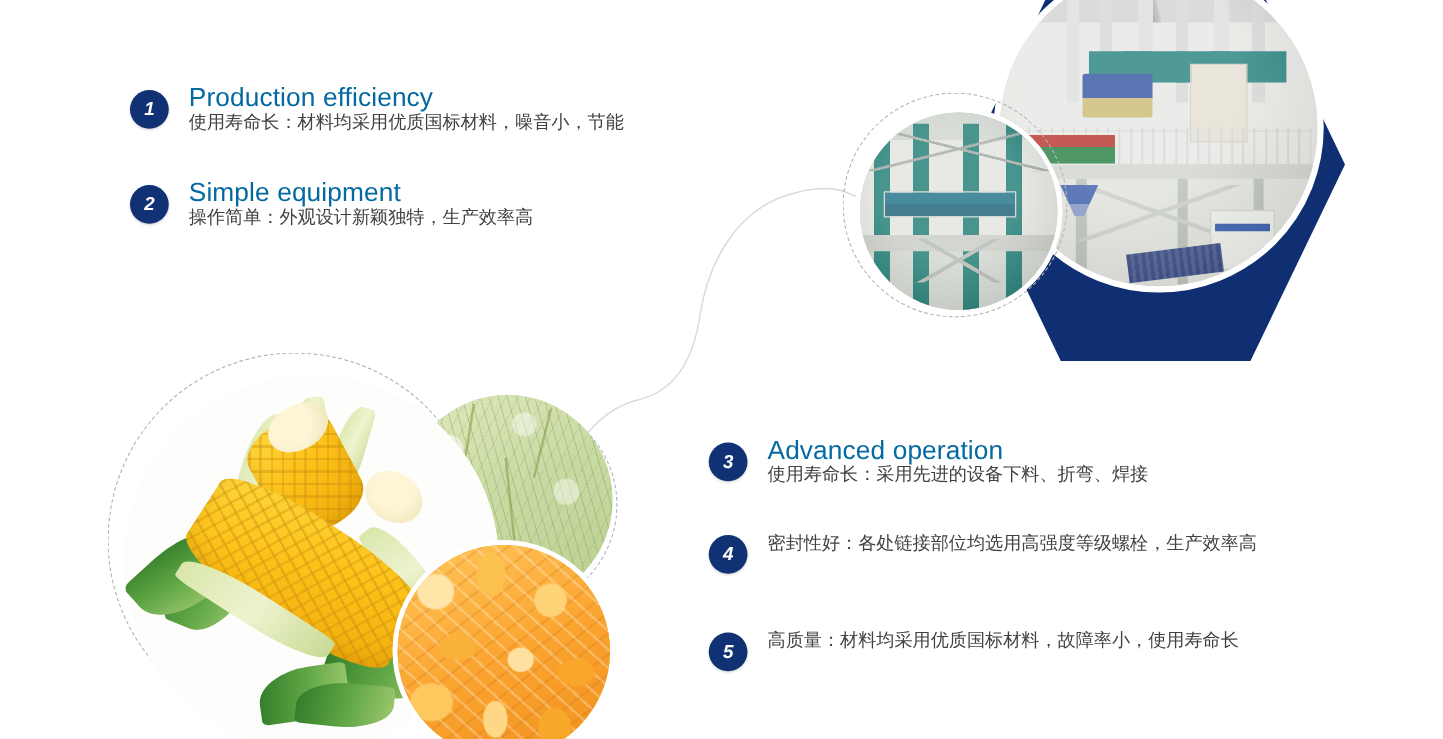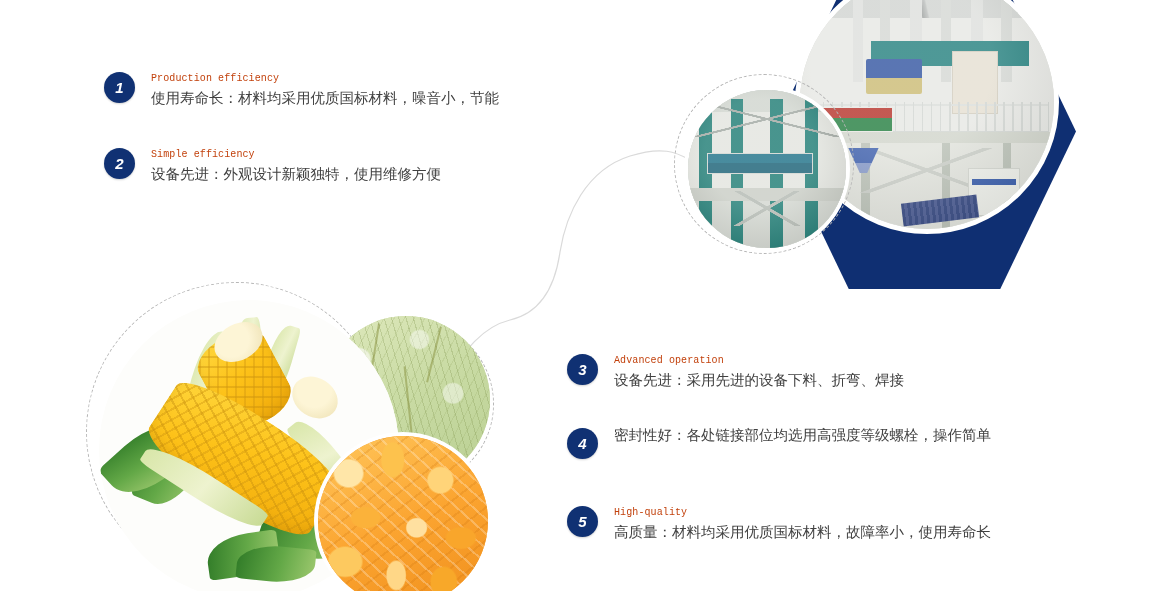--- a/index.html
+++ b/index.html
@@ -36,26 +36,25 @@
     justify-content: center;
     flex: 0 0 auto;
     line-height: 1;
     box-shadow: 0 1px 2px rgba(0,0,0,0.18);
   }
   .feature-text {
     margin-left: 16px;
     margin-top: -3px;
   }
   .feature-en {
-    color: #c2410c;
-    font-size: 10px;
+    color: #0369a1;
+    font-size: 21px;
     line-height: 19px;
     white-space: nowrap;
     letter-spacing: 0.1px;
-    font-family: Liberation Mono, monospace;
   }
   .feature-zh {
     color: #414141;
     font-size: 14.5px;
     line-height: 21px;
     white-space: nowrap;
     font-family: "DejaVu Sans", "Liberation Sans", sans-serif;
   }
 
   
@@ -470,39 +469,38 @@
   <div class="badge">1</div>
   <div class="feature-text">
     <div class="feature-en">Production efficiency</div>
     <div class="feature-zh">使用寿命长：材料均采用优质国标材料，噪音小，节能</div>
   </div>
 </div>
 
 <div class="feature" id="feat-2">
   <div class="badge">2</div>
   <div class="feature-text">
-    <div class="feature-en">Simple efficiency</div>
-    <div class="feature-zh">设备先进：外观设计新颖独特，使用维修方便</div>
+    <div class="feature-en">Simple equipment</div>
+    <div class="feature-zh">操作简单：外观设计新颖独特，生产效率高</div>
   </div>
 </div>
 
 <div class="feature" id="feat-3">
   <div class="badge">3</div>
   <div class="feature-text">
     <div class="feature-en">Advanced operation</div>
-    <div class="feature-zh">设备先进：采用先进的设备下料、折弯、焊接</div>
+    <div class="feature-zh">使用寿命长：采用先进的设备下料、折弯、焊接</div>
   </div>
 </div>
 
 <div class="feature" id="feat-4">
   <div class="badge">4</div>
   <div class="feature-text">
-    <div class="feature-zh">密封性好：各处链接部位均选用高强度等级螺栓，操作简单</div>
+    <div class="feature-zh">密封性好：各处链接部位均选用高强度等级螺栓，生产效率高</div>
   </div>
 </div>
 
 <div class="feature" id="feat-5">
   <div class="badge">5</div>
   <div class="feature-text">
-    <div class="feature-en">High-quality</div>
     <div class="feature-zh">高质量：材料均采用优质国标材料，故障率小，使用寿命长</div>
   </div>
 </div>
 
 </body></html>

